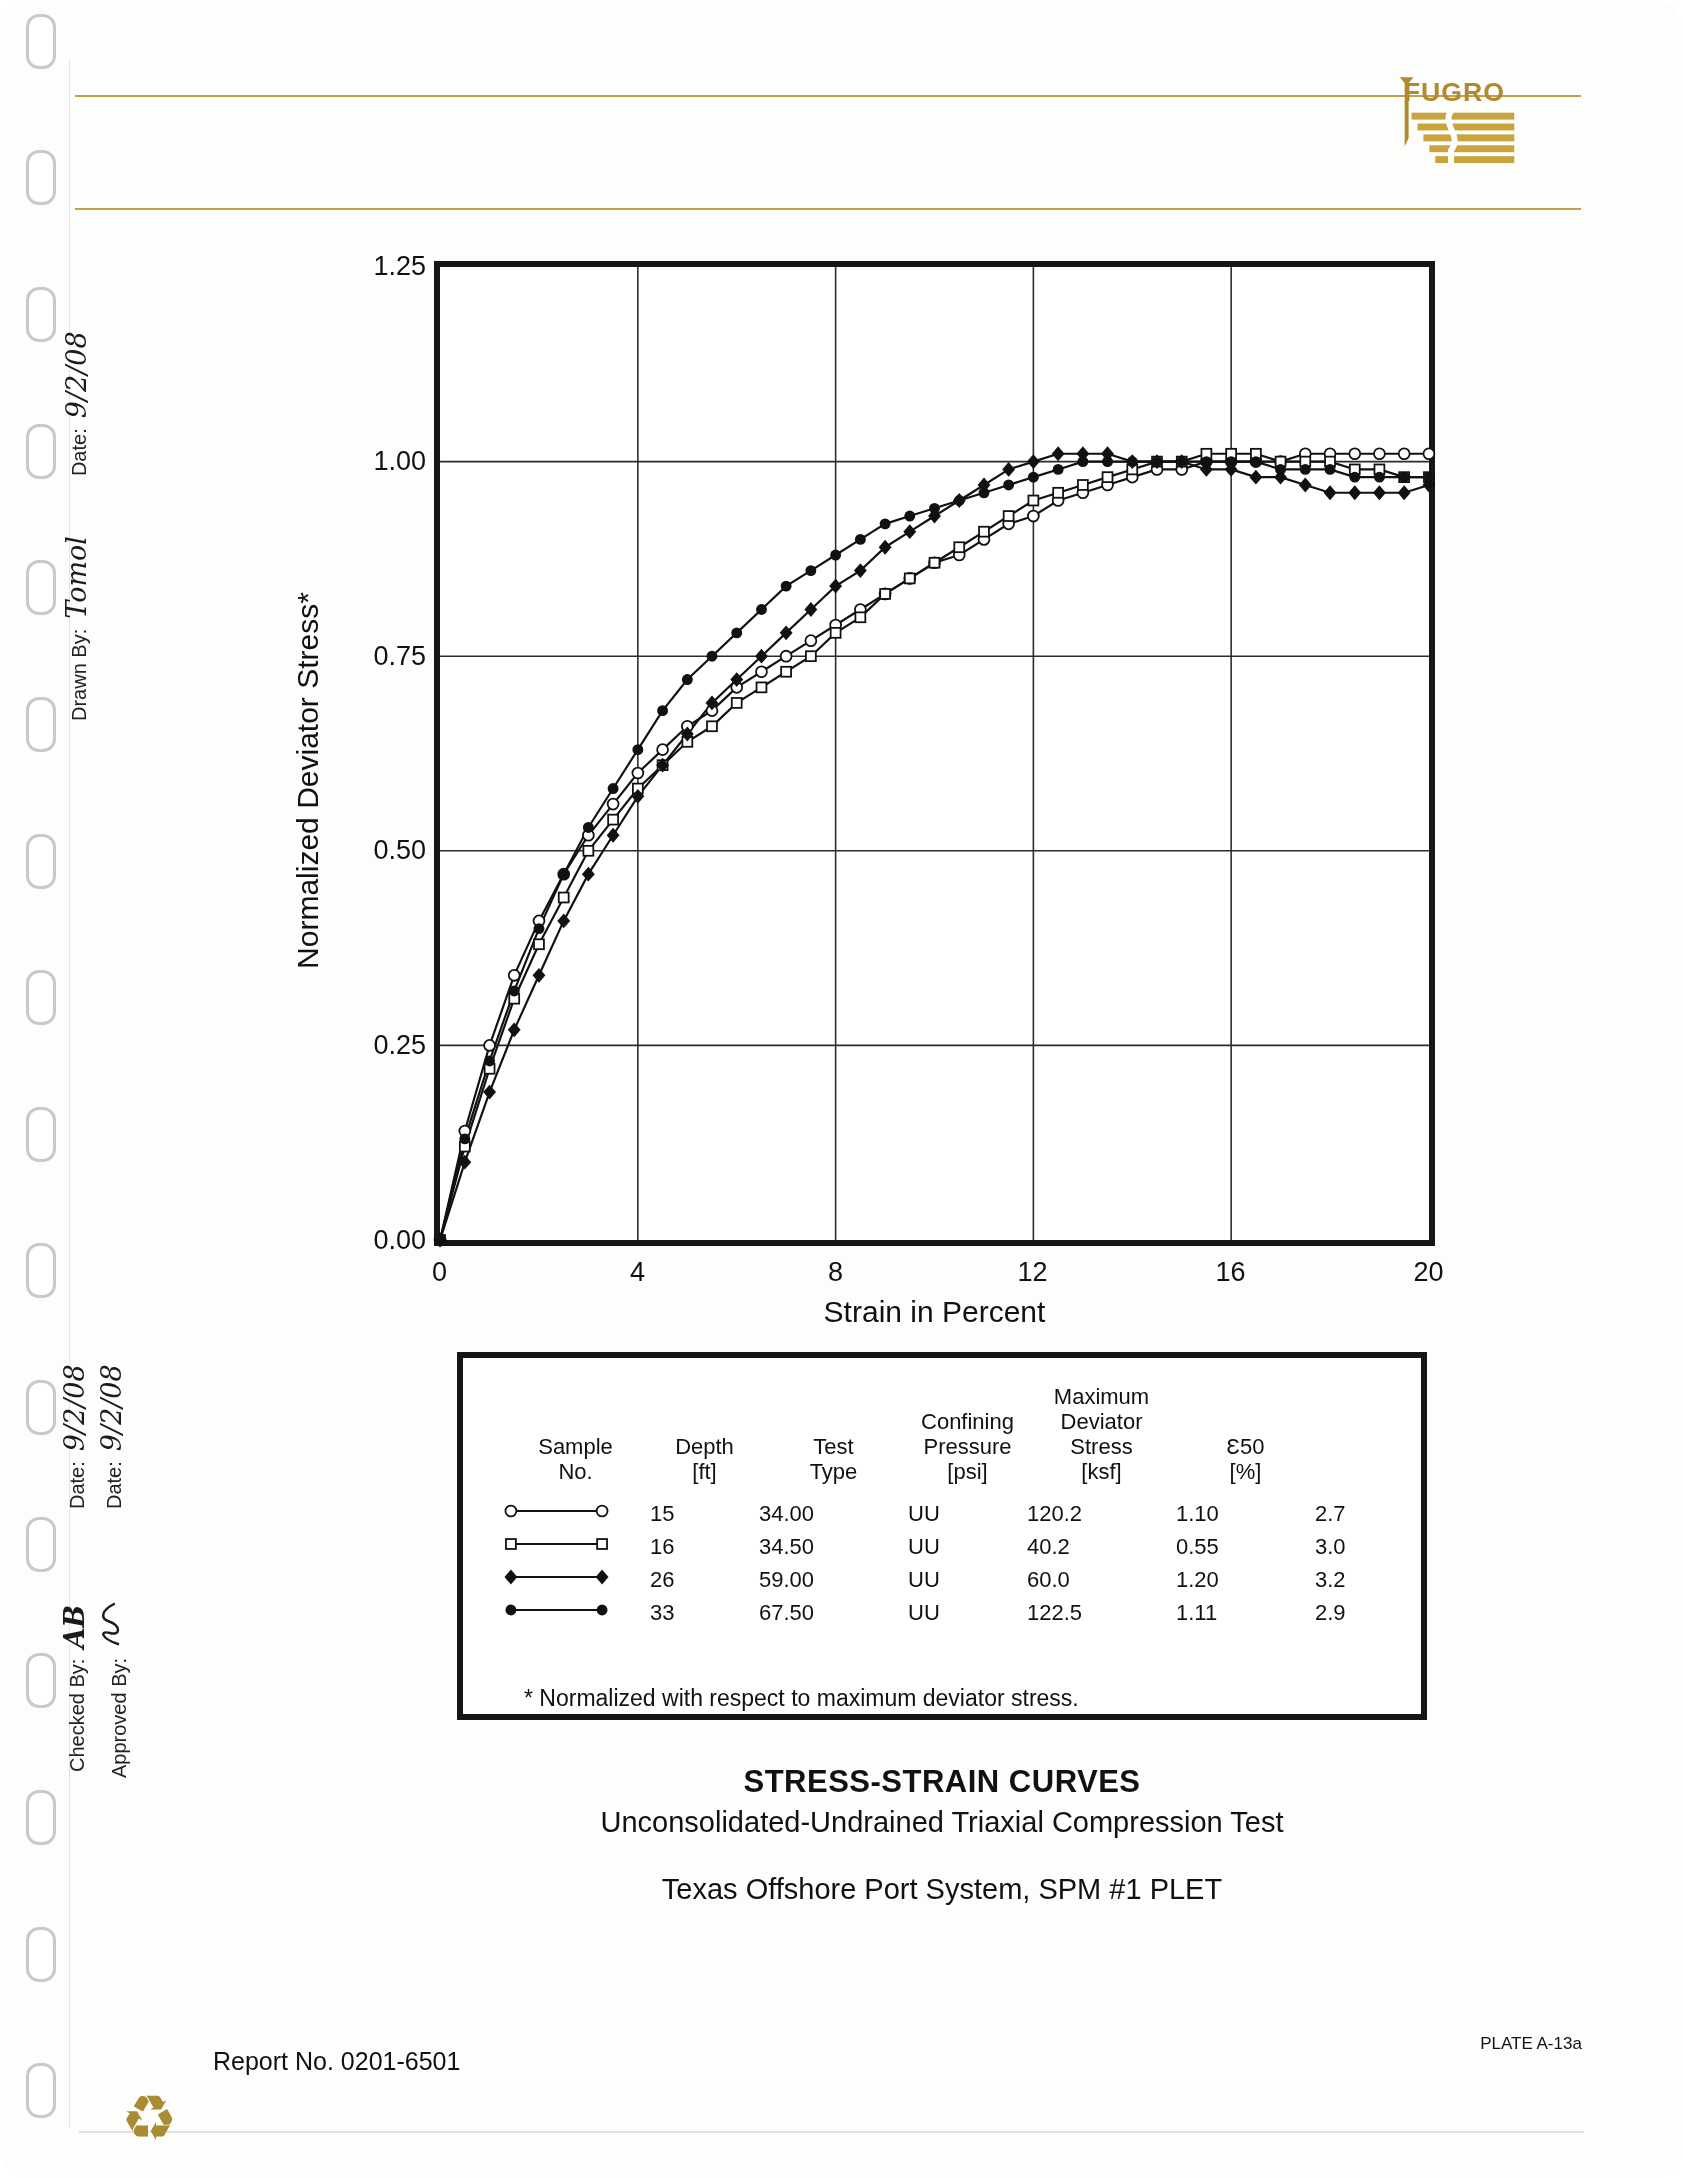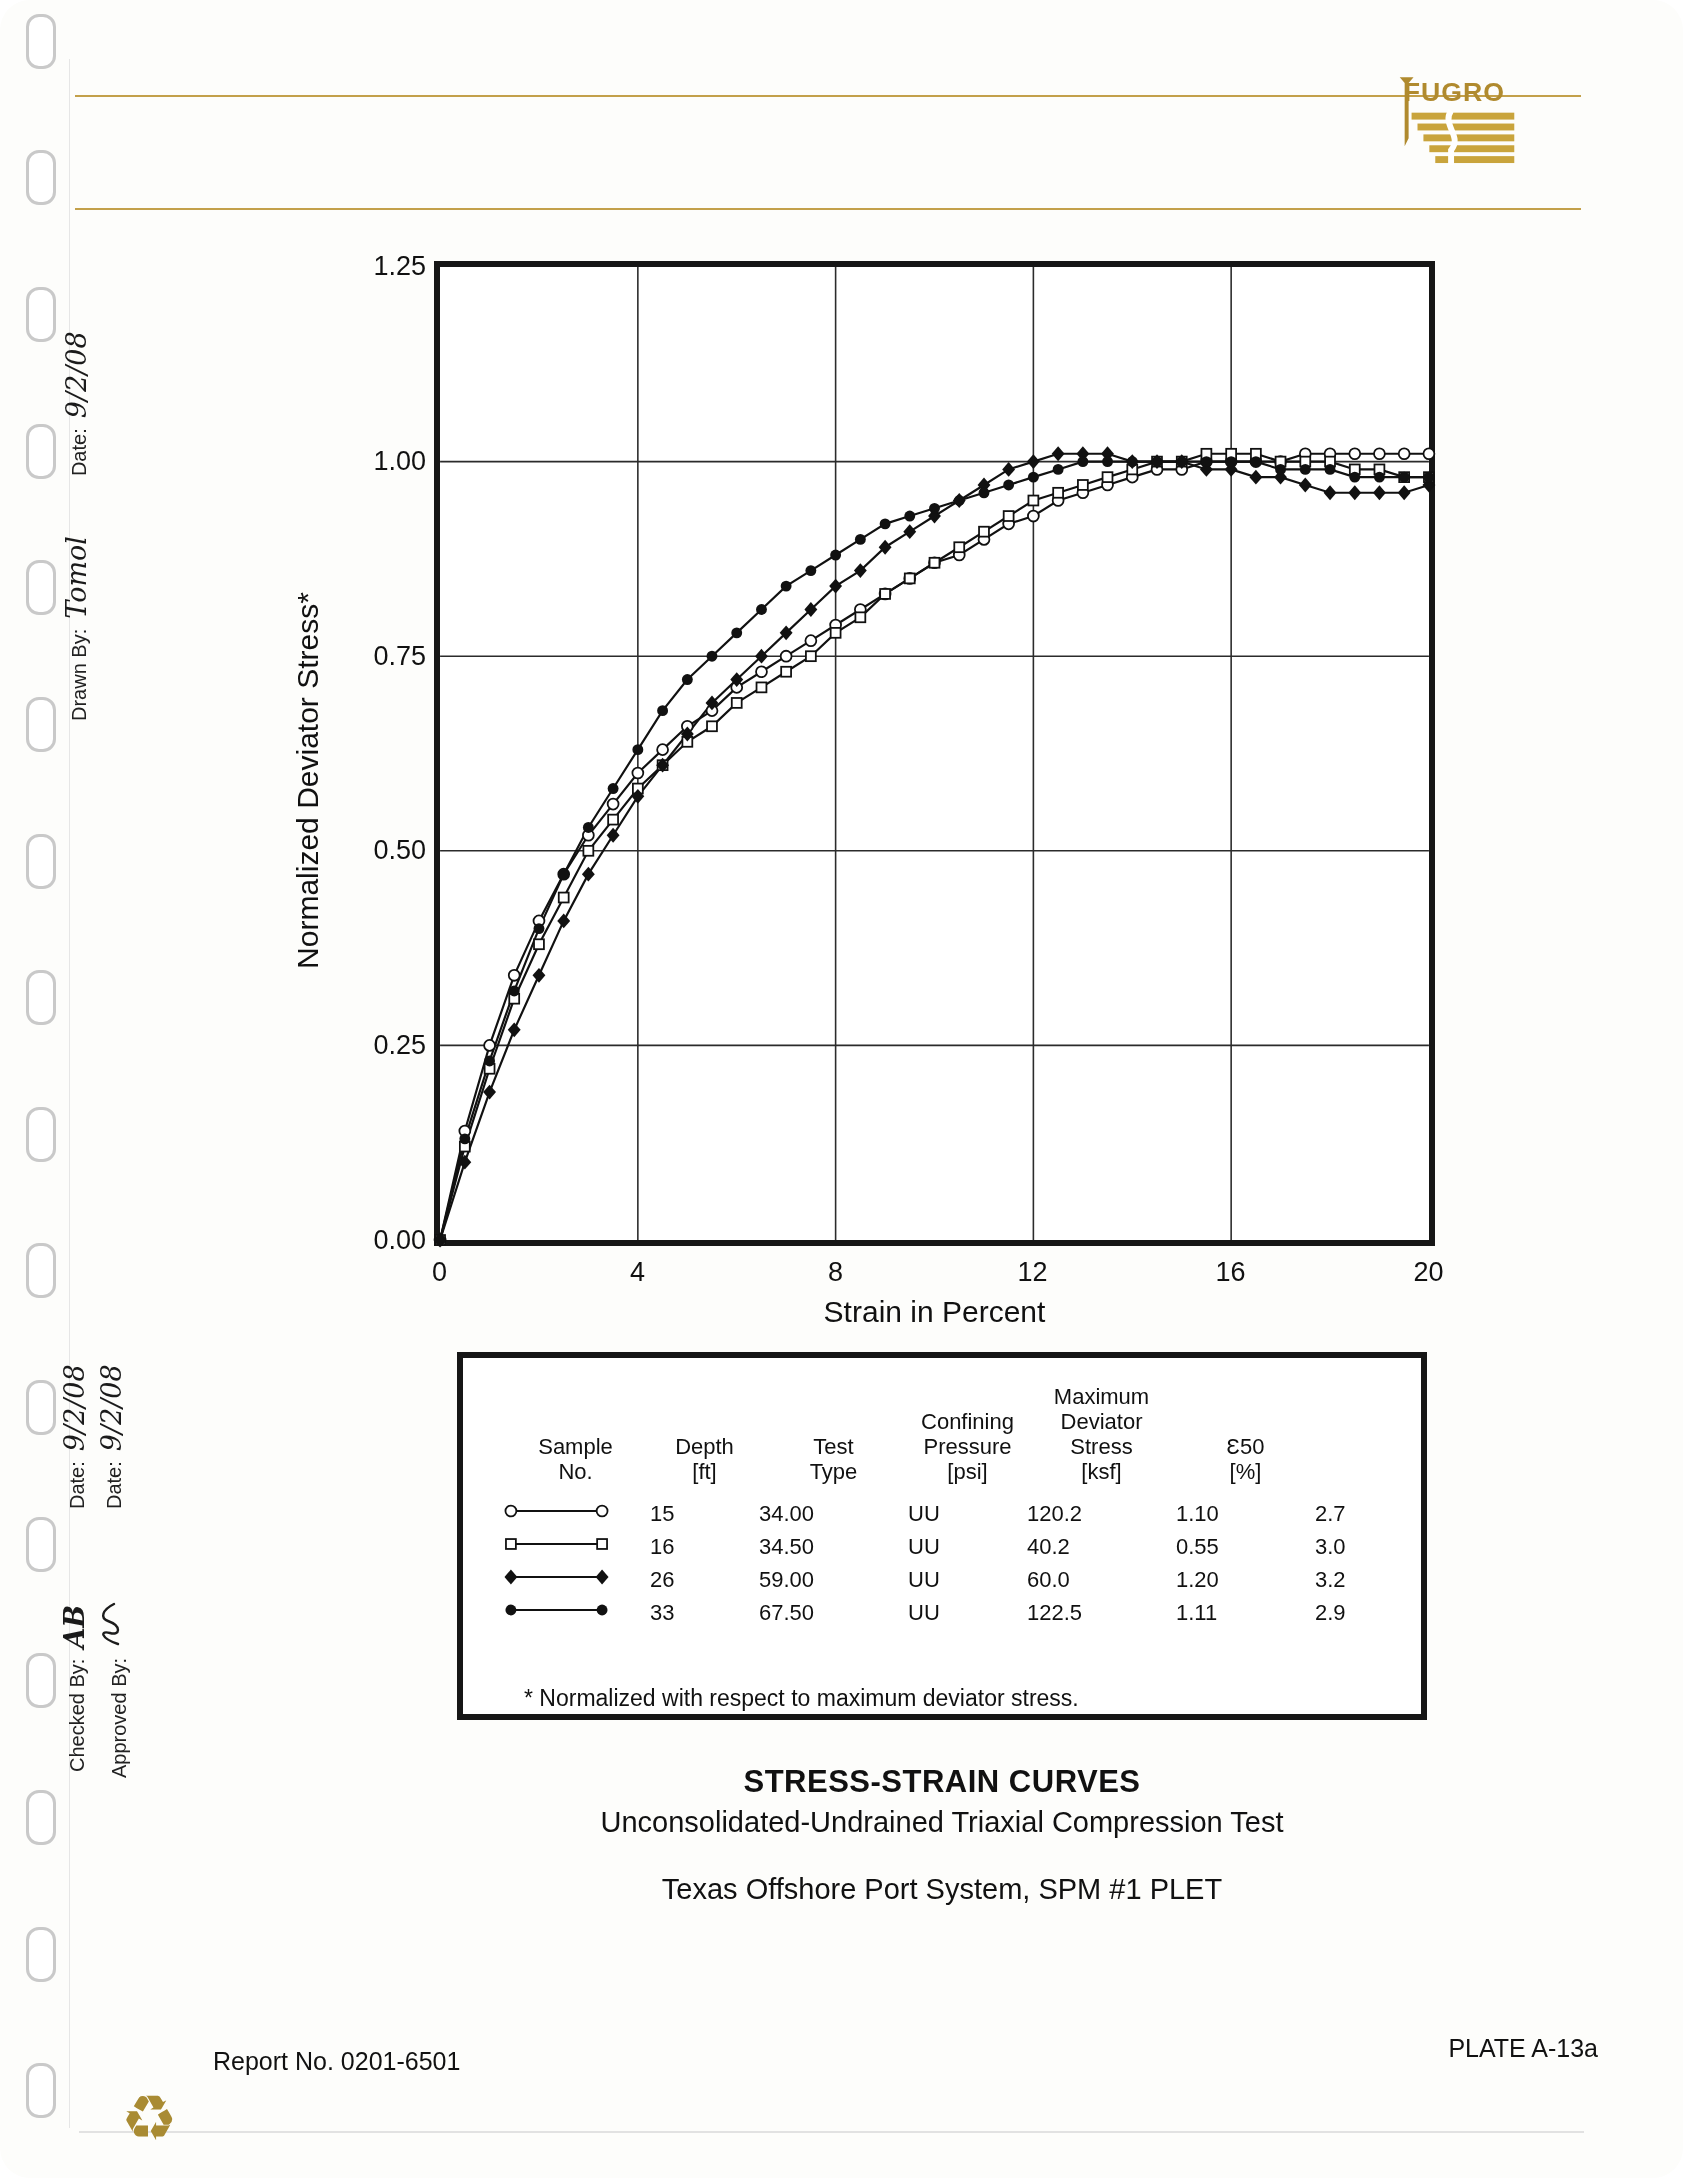--- a/index.html
+++ b/index.html
@@ -41,21 +41,21 @@
   .lfoot{position:absolute;left:61px;top:287px;font-size:23px;margin-top:40px;}
 
   
   .cap{position:absolute;left:447px;width:990px;text-align:center;}
   .title1{top:1764px;font-size:31px;font-weight:bold;letter-spacing:0.5px;}
   .title2{top:1806px;font-size:29px;}
   .title3{top:1873px;font-size:29px;}
   .title4{top:1913px;font-size:29px;}
 
   .report-no{position:absolute;left:213px;top:2047px;font-size:25px;}
-  .plate{position:absolute;left:1382px;top:2034px;width:216px;text-align:right;font-size:25px;}
+  .plate{position:absolute;left:1423px;top:2034px;width:216px;text-align:center;font-size:17px;}
   .bottom-line{position:absolute;left:79px;top:2131px;width:1505px;height:2px;background:#e2e2e2;}
   .recycle{position:absolute;left:121px;top:2087px;font-size:63px;color:#a98b33;line-height:1;}
 
   .logo{position:absolute;left:1378px;top:73px;}
 </style>
 </head>
 <body>
 
 <div id="page">
 

